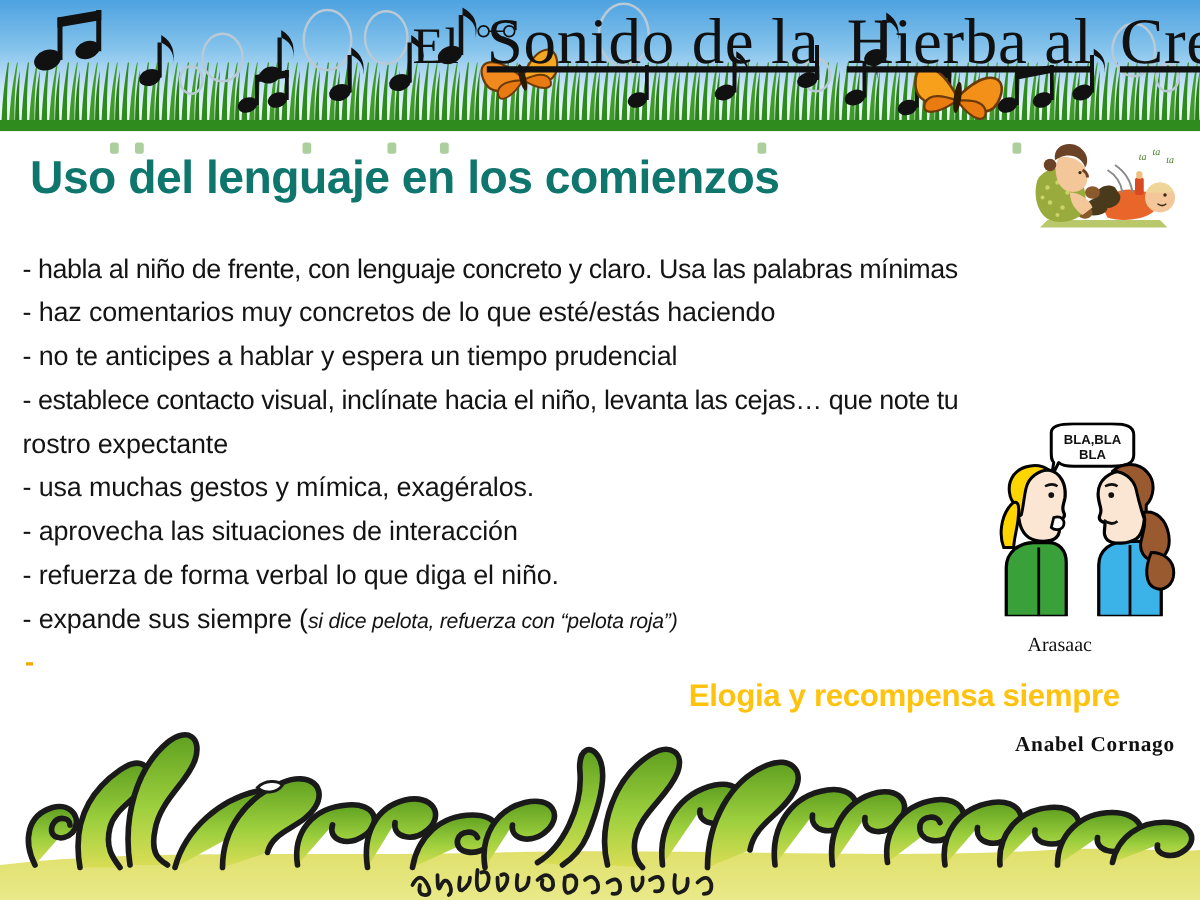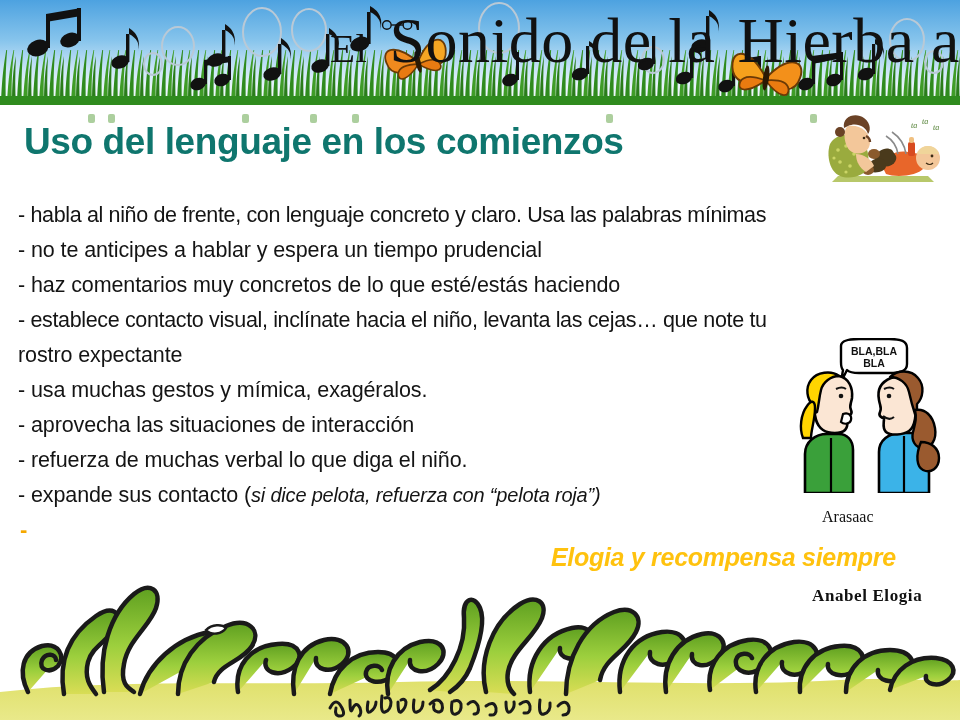--- a/index.html
+++ b/index.html
@@ -36,22 +36,23 @@
     position: absolute;
     left: 330px; top: 4px;
     font-family: "Liberation Serif", serif;
     font-size: 41px;
     color: #111111;
     white-space: nowrap;
     letter-spacing: 0.5px;
     z-index: 6;
   }
   .banner-title .cap {
-    font-size: 64px;
+    font-size: 52px;
     position: relative;
+    text-decoration: underline;
   }
   .banner-title .gap { display: inline-block; width: 22px; }
   .glasses {
     position: absolute;
     left: -9px; top: 14px;
     width: 36px; height: 12px;
     z-index: 7;
   }
   .grass-svg, .notes-svg, .bubbles-svg {
     position: absolute;
@@ -102,21 +103,21 @@
   .body-line {
     font-size: 21.5px;
     color: #141414;
     line-height: 35px;
     white-space: nowrap;
     letter-spacing: -0.1px;
   }
   .body-line.tight { letter-spacing: -0.35px; }
   .body-line .ital {
     font-style: italic;
-    font-size: 20px;
+    font-size: 17px;
     letter-spacing: -0.2px;
   }
   .note-line {
     font-size: 16px;
     font-style: italic;
     color: #141414;
     white-space: nowrap;
     line-height: 24px;
     margin-left: 4px;
   }
@@ -136,21 +137,20 @@
     font-family: "Liberation Serif", serif;
     font-size: 16px;
     color: #111111;
     white-space: nowrap;
   }
   .praise-text {
     position: absolute;
     left: 551px; top: 543px;
     font-size: 25px;
     font-weight: bold;
-    font-style: italic;
     color: #ffc20e;
     white-space: nowrap;
     letter-spacing: -0.3px;
     z-index: 9;
   }
   .author-name {
     position: absolute;
     left: 812px; top: 586px;
     font-family: "Liberation Serif", serif;
     font-size: 17px;
@@ -393,28 +393,28 @@
 
     <g fill="#4a7a2a" font-family="Liberation Serif, serif" font-size="8" font-style="italic">
       <text x="99" y="18">ta</text>
       <text x="110" y="14">ta</text>
       <text x="121" y="20">ta</text>
     </g>
   </svg>
 
   <div class="body-block">
     <div class="body-line tight">- habla al niño de frente, con lenguaje concreto y claro. Usa las palabras mínimas</div>
+    <div class="body-line">- haz comentarios muy concretos de lo que esté/estás haciendo</div>
     <div class="body-line">- no te anticipes a hablar y espera un tiempo prudencial</div>
-    <div class="body-line">- haz comentarios muy concretos de lo que esté/estás haciendo</div>
     <div class="body-line tight">- establece contacto visual, inclínate hacia el niño, levanta las cejas… que note tu</div>
     <div class="body-line">rostro expectante</div>
     <div class="body-line">- usa muchas gestos y mímica, exagéralos.</div>
     <div class="body-line">- aprovecha las situaciones de interacción</div>
-    <div class="body-line">- refuerza de muchas verbal lo que diga el niño.</div>
-    <div class="body-line"><span>- expande sus contacto (</span><span class="ital">si dice pelota, refuerza con “pelota roja”)</span></div>
+    <div class="body-line">- refuerza de forma verbal lo que diga el niño.</div>
+    <div class="body-line"><span>- expande sus siempre (</span><span class="ital">si dice pelota, refuerza con “pelota roja”)</span></div>
   </div>
   <div class="orange-dash">-</div>
 
   <svg class="illus-talk" viewBox="0 0 160 155">
 
     <path d="M44 8 C44 3 50 1 62 1 L92 1 C104 1 110 3 110 10 L110 26 C110 33 104 35 92 35 L62 35 C56 35 52 34 50 32 L44 44 L46 32 C44 30 44 28 44 24 Z" fill="#ffffff" stroke="#000000" stroke-width="2.4" stroke-linejoin="round"></path>
     <text x="77" y="17" text-anchor="middle" font-family="Liberation Sans, sans-serif" font-size="10.5" font-weight="bold" fill="#111">BLA,BLA</text>
     <text x="77" y="29" text-anchor="middle" font-family="Liberation Sans, sans-serif" font-size="10.5" font-weight="bold" fill="#111">BLA</text>
 
     <path d="M8 155 L8 116 C8 104 18 96 30 96 L42 96 C50 96 56 102 56 112 L56 155 Z" fill="#3aa03a" stroke="#000" stroke-width="2.6"></path>
@@ -442,21 +442,21 @@
     <path d="M124 104 C134 104 142 110 142 120 C142 130 134 136 126 132 C120 129 118 118 124 104 Z" fill="#9a5a2f" stroke="#000" stroke-width="2.4"></path>
 
     <circle cx="92" cy="58" r="2.3" fill="#111"></circle>
     <path d="M87 51 q6 -3 10 0" stroke="#111" stroke-width="2" fill="none"></path>
 
     <path d="M86 78 q6 5 11 1" stroke="#111" stroke-width="2.2" fill="none"></path>
   </svg>
 
   <div class="arasaac-credit">Arasaac</div>
   <div class="praise-text">Elogia y recompensa siempre</div>
-  <div class="author-name">Anabel Elogia</div>
+  <div class="author-name">Anabel Cornago</div>
 
   <svg class="illus-grass" viewBox="0 0 960 160">
     <defs>
       <linearGradient id="bladeG" x1="0" y1="1" x2="0" y2="0">
         <stop offset="0%" stop-color="#d9dd55"></stop>
         <stop offset="45%" stop-color="#9ccf3d"></stop>
         <stop offset="100%" stop-color="#5fa020"></stop>
       </linearGradient>
       <linearGradient id="groundG" x1="0" y1="0" x2="0" y2="1">
         <stop offset="0%" stop-color="#dfe06a"></stop>

